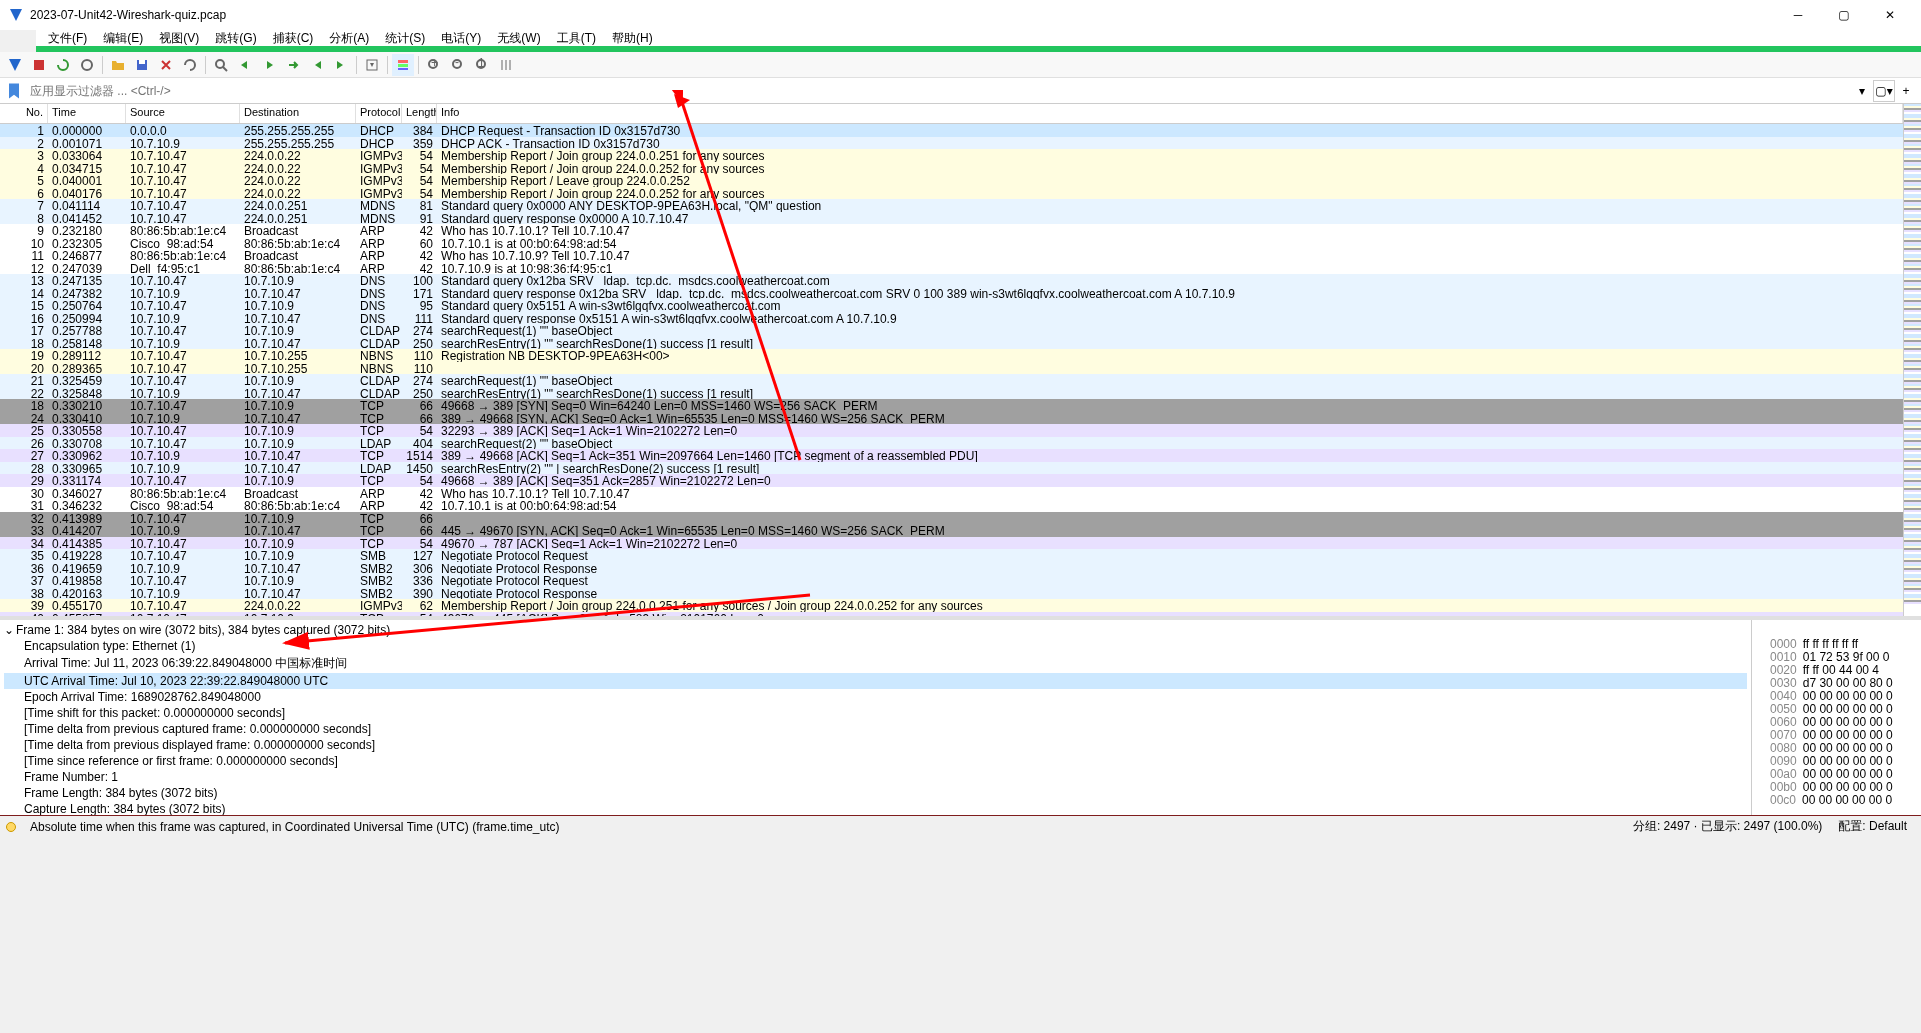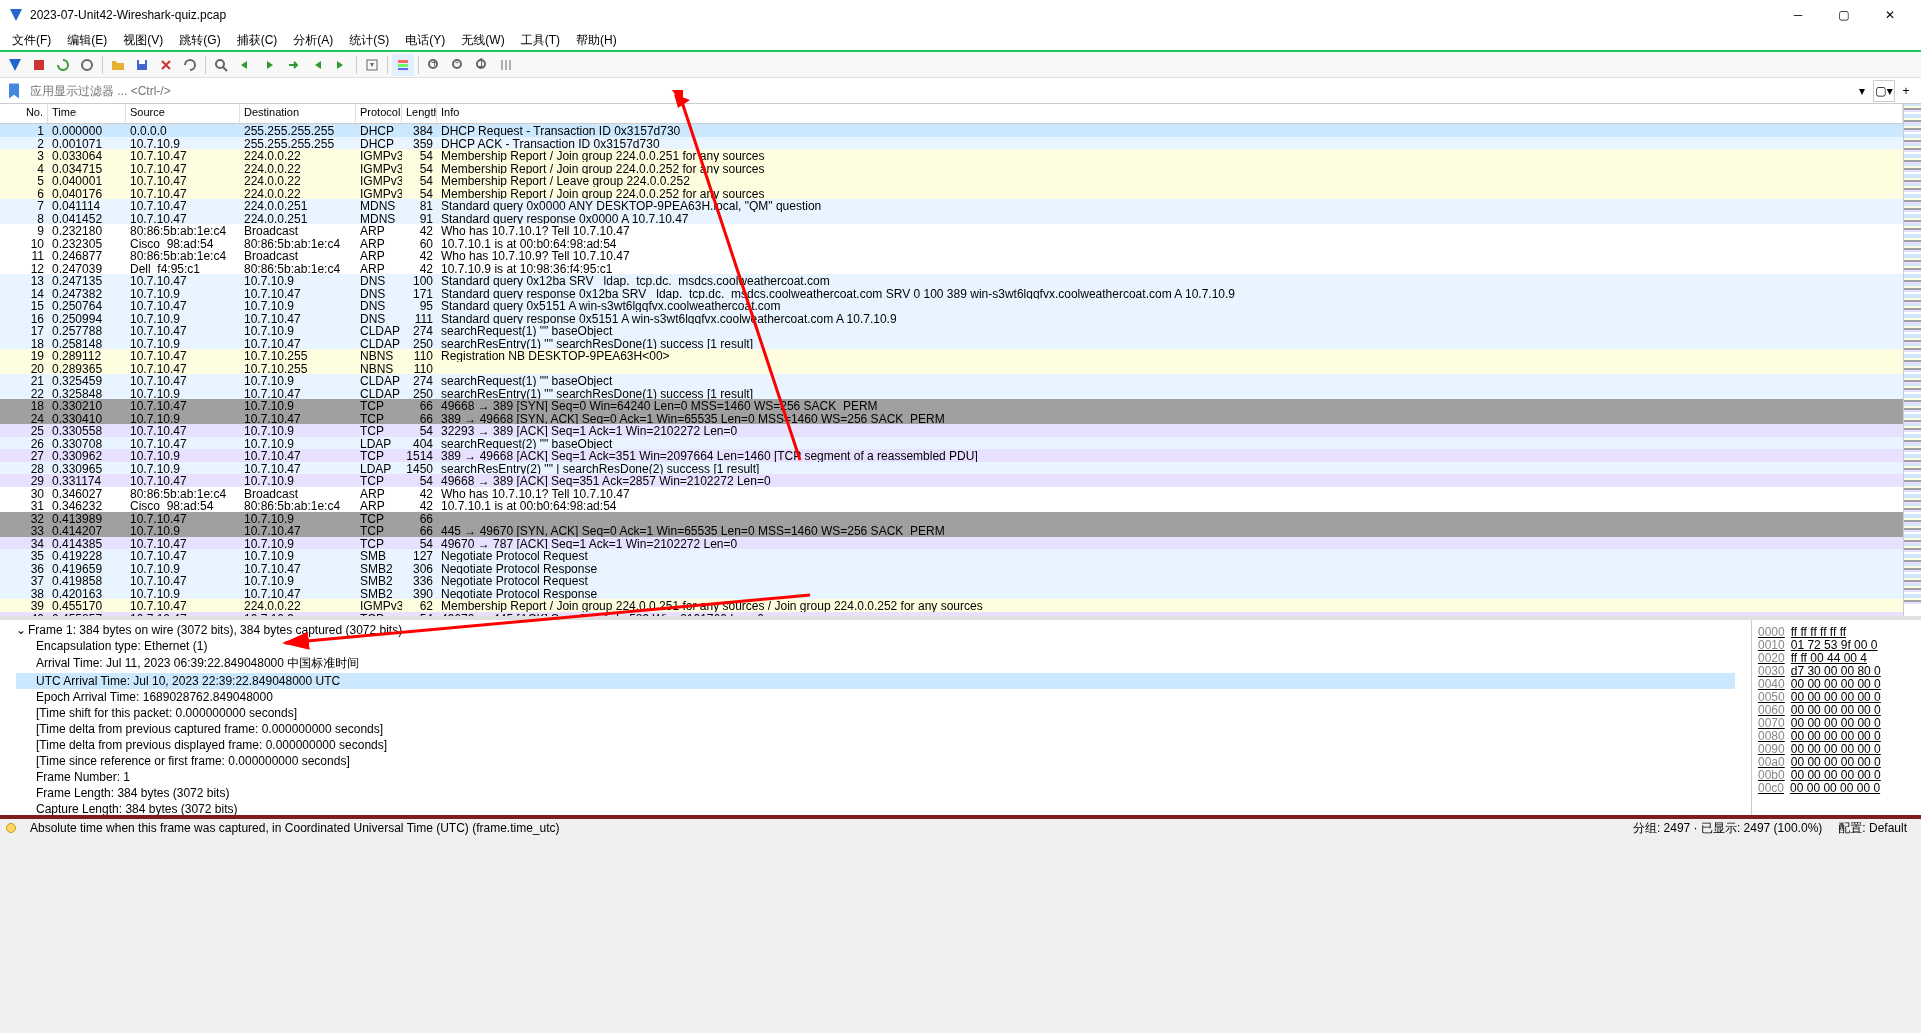--- a/index.html
+++ b/index.html
@@ -1,21 +1,21 @@
 <!DOCTYPE html>
 <html><head>
 <meta charset="utf-8">
 <style>
 * { margin: 0; padding: 0; box-sizing: border-box; font-family: "Segoe UI", Tahoma, sans-serif; font-size: 12px; }
 body { background: #f0f0f0; overflow: hidden; width: 1921px; height: 1033px; position: relative; }
 .titlebar { height: 30px; background: #fff; display: flex; align-items: center; padding: 6px 8px; }
 .titlebar .icon { width: 16px; height: 16px; margin-right: 6px; }
 .titlebar .title { flex: 1; font-size: 12px; }
 .titlebar .winbtn { width: 46px; height: 30px; display: flex; align-items: center; justify-content: center; cursor: pointer; }
-.menubar { height: 22px; background: #fff; display: flex; align-items: center; padding: 0 4px; border-bottom: 2px solid #22c55e; }
+.menubar { height: 22px; background: #fff; display: flex; align-items: center; padding: 0 4px; border-bottom: 6px solid #22c55e; margin-left: 36px; }
 .menubar .mitem { padding: 2px 8px; cursor: pointer; font-size: 12px; }
 .toolbar { height: 26px; background: #f8f8f8; display: flex; align-items: center; padding: 0 4px; gap: 2px; border-bottom: 1px solid #e0e0e0; }
 .tbtn { width: 22px; height: 22px; display: flex; align-items: center; justify-content: center; cursor: pointer; }
 .tbtn svg { width: 16px; height: 16px; }
 .tsep { width: 1px; height: 18px; background: #ccc; margin: 0 2px; }
 .filterbar { height: 26px; background: #fff; display: flex; align-items: center; padding: 0 4px; border-bottom: 1px solid #ccc; }
 .filterbar .bookmark { width: 20px; height: 20px; margin-right: 4px; }
 .filterbar input { flex: 1; border: none; outline: none; font-size: 12px; padding: 2px; background: transparent; }
 .filterbar .fbtn { width: 22px; height: 22px; display: flex; align-items: center; justify-content: center; }
 .packetlist { height: 512px; background: #fff; overflow: hidden; position: relative; display: flex; }
@@ -34,28 +34,28 @@
 .c-info { flex: 1; }
 .bg-lightblue { background: #e8f4ff; }
 .bg-yellow { background: #fffde0; }
 .bg-dgray { background: #a0a0a0; color: #000; }
 .bg-purple { background: #e8e0ff; }
 .bg-selected { background: #cce8ff; }
 .minimap { width: 18px; background: #fff; border-left: 1px solid #ccc; }
 .minimap-strip { width: 100%; height: 2px; }
 .splitter { height: 4px; background: #e0e0e0; cursor: row-resize; }
 .bottom-panes { height: 195px; display: flex; background: #fff; }
-.details-pane { flex: 1; overflow: auto; font-family: Consolas, monospace; font-size: 11px; padding: 2px 16px; }
+.details-pane { flex: 1; overflow: auto; font-family: Consolas, monospace; font-size: 11px; padding: 2px 4px; }
 .details-pane .dline { padding: 1px 0; white-space: nowrap; }
 .dline.indent1 { padding-left: 20px; }
 .dline.highlight { background: #cce8ff; }
-.hex-pane { width: 170px; border-left: 1px solid #ccc; overflow: auto; font-family: Consolas, monospace; font-size: 10px; padding: 6px; text-decoration: underline; }
+.hex-pane { width: 170px; border-left: 1px solid #ccc; overflow: auto; font-family: Consolas, monospace; font-size: 10px; padding: 18px; }
 .hex-pane .hline { white-space: nowrap; line-height: 13px; }
 .hex-off { color: #888; margin-right: 6px; }
-.statusbar { height: 22px; background: #f0f0f0; border-top: 4px solid #7f1d1d; display: flex; align-items: center; padding: 0 6px; font-size: 11px; }
+.statusbar { height: 22px; background: #f0f0f0; border-top: 1px solid #7f1d1d; display: flex; align-items: center; padding: 0 6px; font-size: 11px; }
 .statusbar .sseg { padding: 0 8px; }
 .statusbar .sflex { flex: 1; }
 .status-dot { width: 10px; height: 10px; border-radius: 50%; background: #ffd966; border: 1px solid #cc9900; margin-right: 6px; }
 .arrow { position: absolute; pointer-events: none; z-index: 1000; }
 </style>
 </head>
 <body>
 
 <div class="titlebar">
   <span class="icon">

